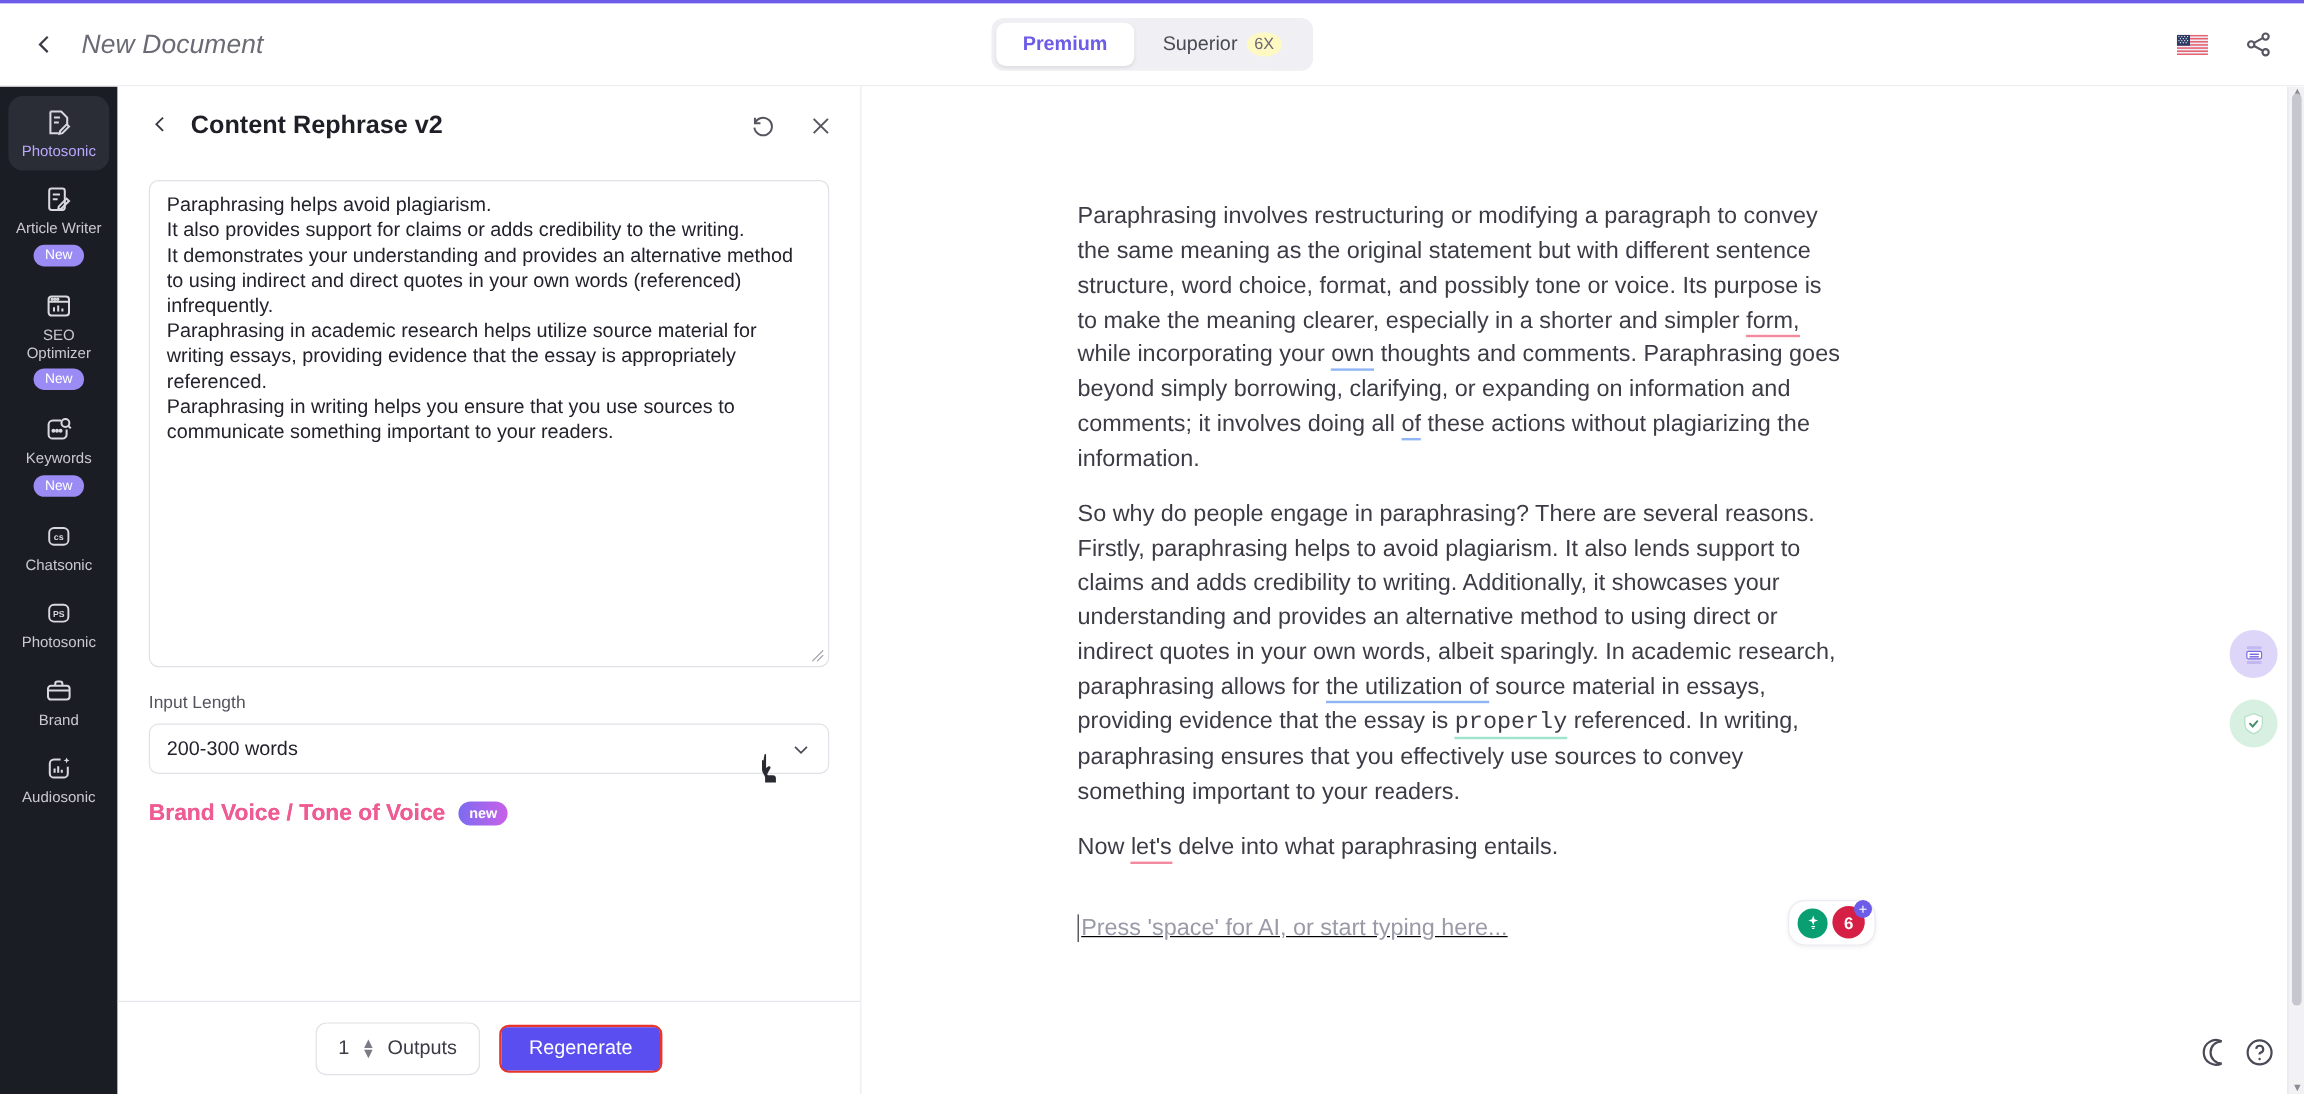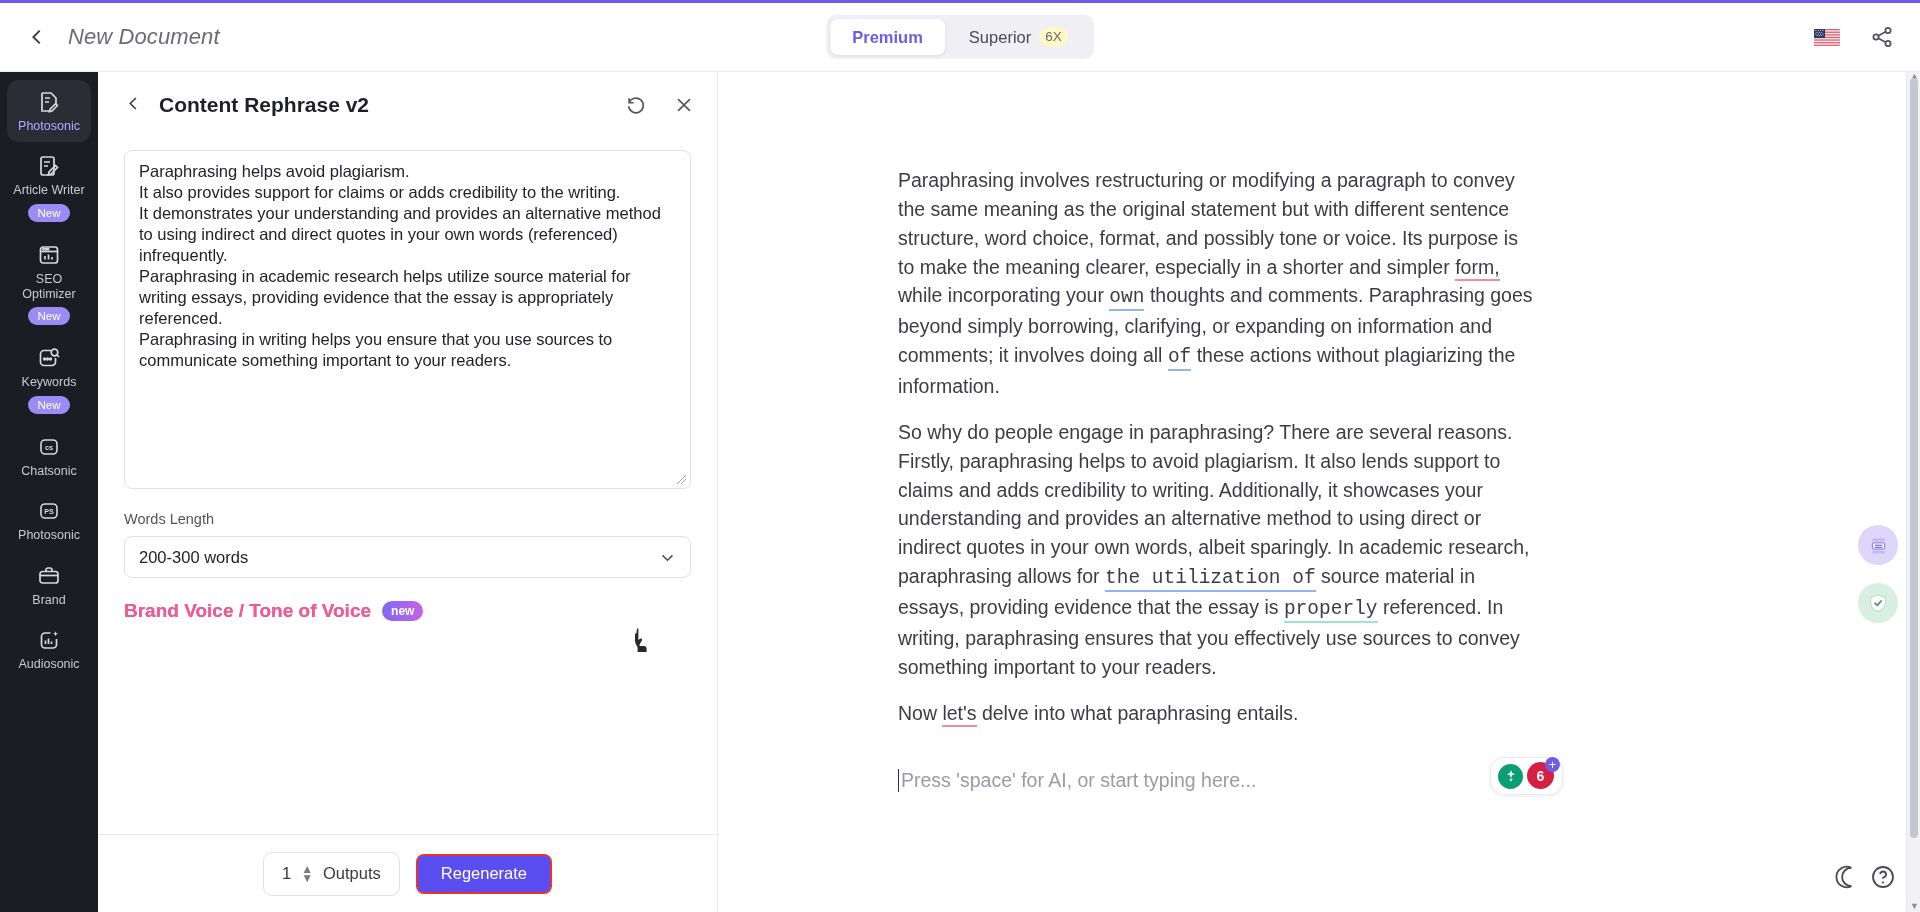--- a/index.html
+++ b/index.html
@@ -91,21 +91,21 @@
     padding: 10px 2px 13px; font-size: 16.5px; color: #44444f; cursor: pointer;
     border-bottom: 3px solid transparent; margin-bottom: -1px;
   }
   .tab.active { color: #6c5ce7; font-weight: bold; border-bottom-color: #6c5ce7; }
 
   .panel-scroll { flex: 1; overflow: hidden; padding: 0 26px; position: relative; }
 
   .textarea-box {
     margin-top: 12px;
     border: 1px solid #e1e1e8; border-radius: 8px;
-    height: 339px; position: relative; overflow: hidden;
+    height: 406px; position: relative; overflow: hidden;
     background: #fff;
   }
   .textarea-inner {
     padding: 10px 14px; font-size: 16.5px; color: #22222c; line-height: 1.27;
     white-space: pre-wrap; height: 100%; overflow: hidden;
   }
   .resize-grip {
     position: absolute; right: 3px; bottom: 3px; width: 11px; height: 11px;
     pointer-events: none;
   }
@@ -153,24 +153,24 @@
 
   
   .editor-wrap { flex: 1; position: relative; background: #fff; min-width: 0; overflow: hidden; }
   .editor {
     padding: 94px 0 0 180px; max-width: 820px;
   }
   .editor p {
     font-size: 19.5px; line-height: 1.48; color: #3c3c46; margin-bottom: 17px;
   }
   .u-red { border-bottom: 2.5px solid #f38a9e; padding-bottom: 1px; }
-  .u-blue { border-bottom: 2.5px solid #8fb6f3; padding-bottom: 1px; font-family: Liberation Mono, monospace; }
+  .u-blue { border-bottom: 2.5px solid #8fb6f3; padding-bottom: 1px; }
   .u-green { border-bottom: 2.5px solid #9fe5cd; padding-bottom: 1px; font-family: Liberation Mono, monospace; }
   .placeholder-row {
-    margin-top: 42px; display: flex; align-items: flex-start; position: relative;
+    margin-top: 42px; display: flex; align-items: flex-start; position: relative; text-decoration: underline;
   }
   .placeholder {
     font-size: 19.5px; color: #9a9aa8; border-left: 1.5px solid #33333c; padding-left: 2px;
   }
   .badge-cluster {
     position: absolute; left: 592px; top: -12px;
     display: flex; align-items: center; background: #fff;
     border: 1px solid #eceaf3; border-radius: 14px; padding: 4px 7px; gap: 4px;
     box-shadow: 0 1px 4px rgba(0,0,0,.07);
   }
@@ -386,21 +386,21 @@
           <div class="textarea-inner">Paraphrasing helps avoid plagiarism.
 It also provides support for claims or adds credibility to the writing.
 It demonstrates your understanding and provides an alternative method to using indirect and direct quotes in your own words (referenced) infrequently.
 Paraphrasing in academic research helps utilize source material for writing essays, providing evidence that the essay is appropriately referenced.
 Paraphrasing in writing helps you ensure that you use sources to communicate something important to your readers.</div>
           <svg class="resize-grip" viewBox="0 0 11 11">
             <path d="M10 1 L1 10 M10 5 L5 10" stroke="#9d9daa" stroke-width="1" fill="none"></path>
           </svg>
         </div>
 
-        <div class="field-label">Words Length</div>
+        <div class="field-label">Input Length</div>
         <div class="select">
           <span class="val">200-300 words</span>
           <svg class="chev" viewBox="0 0 24 24" fill="none" stroke="currentColor" stroke-width="2">
             <path d="M5 9 L12 16 L19 9"></path>
           </svg>
         </div>
 
         <div class="field-label brand">
           <span>Brand Voice / Tone of Voice</span>
           <span class="new-pill">new</span>

